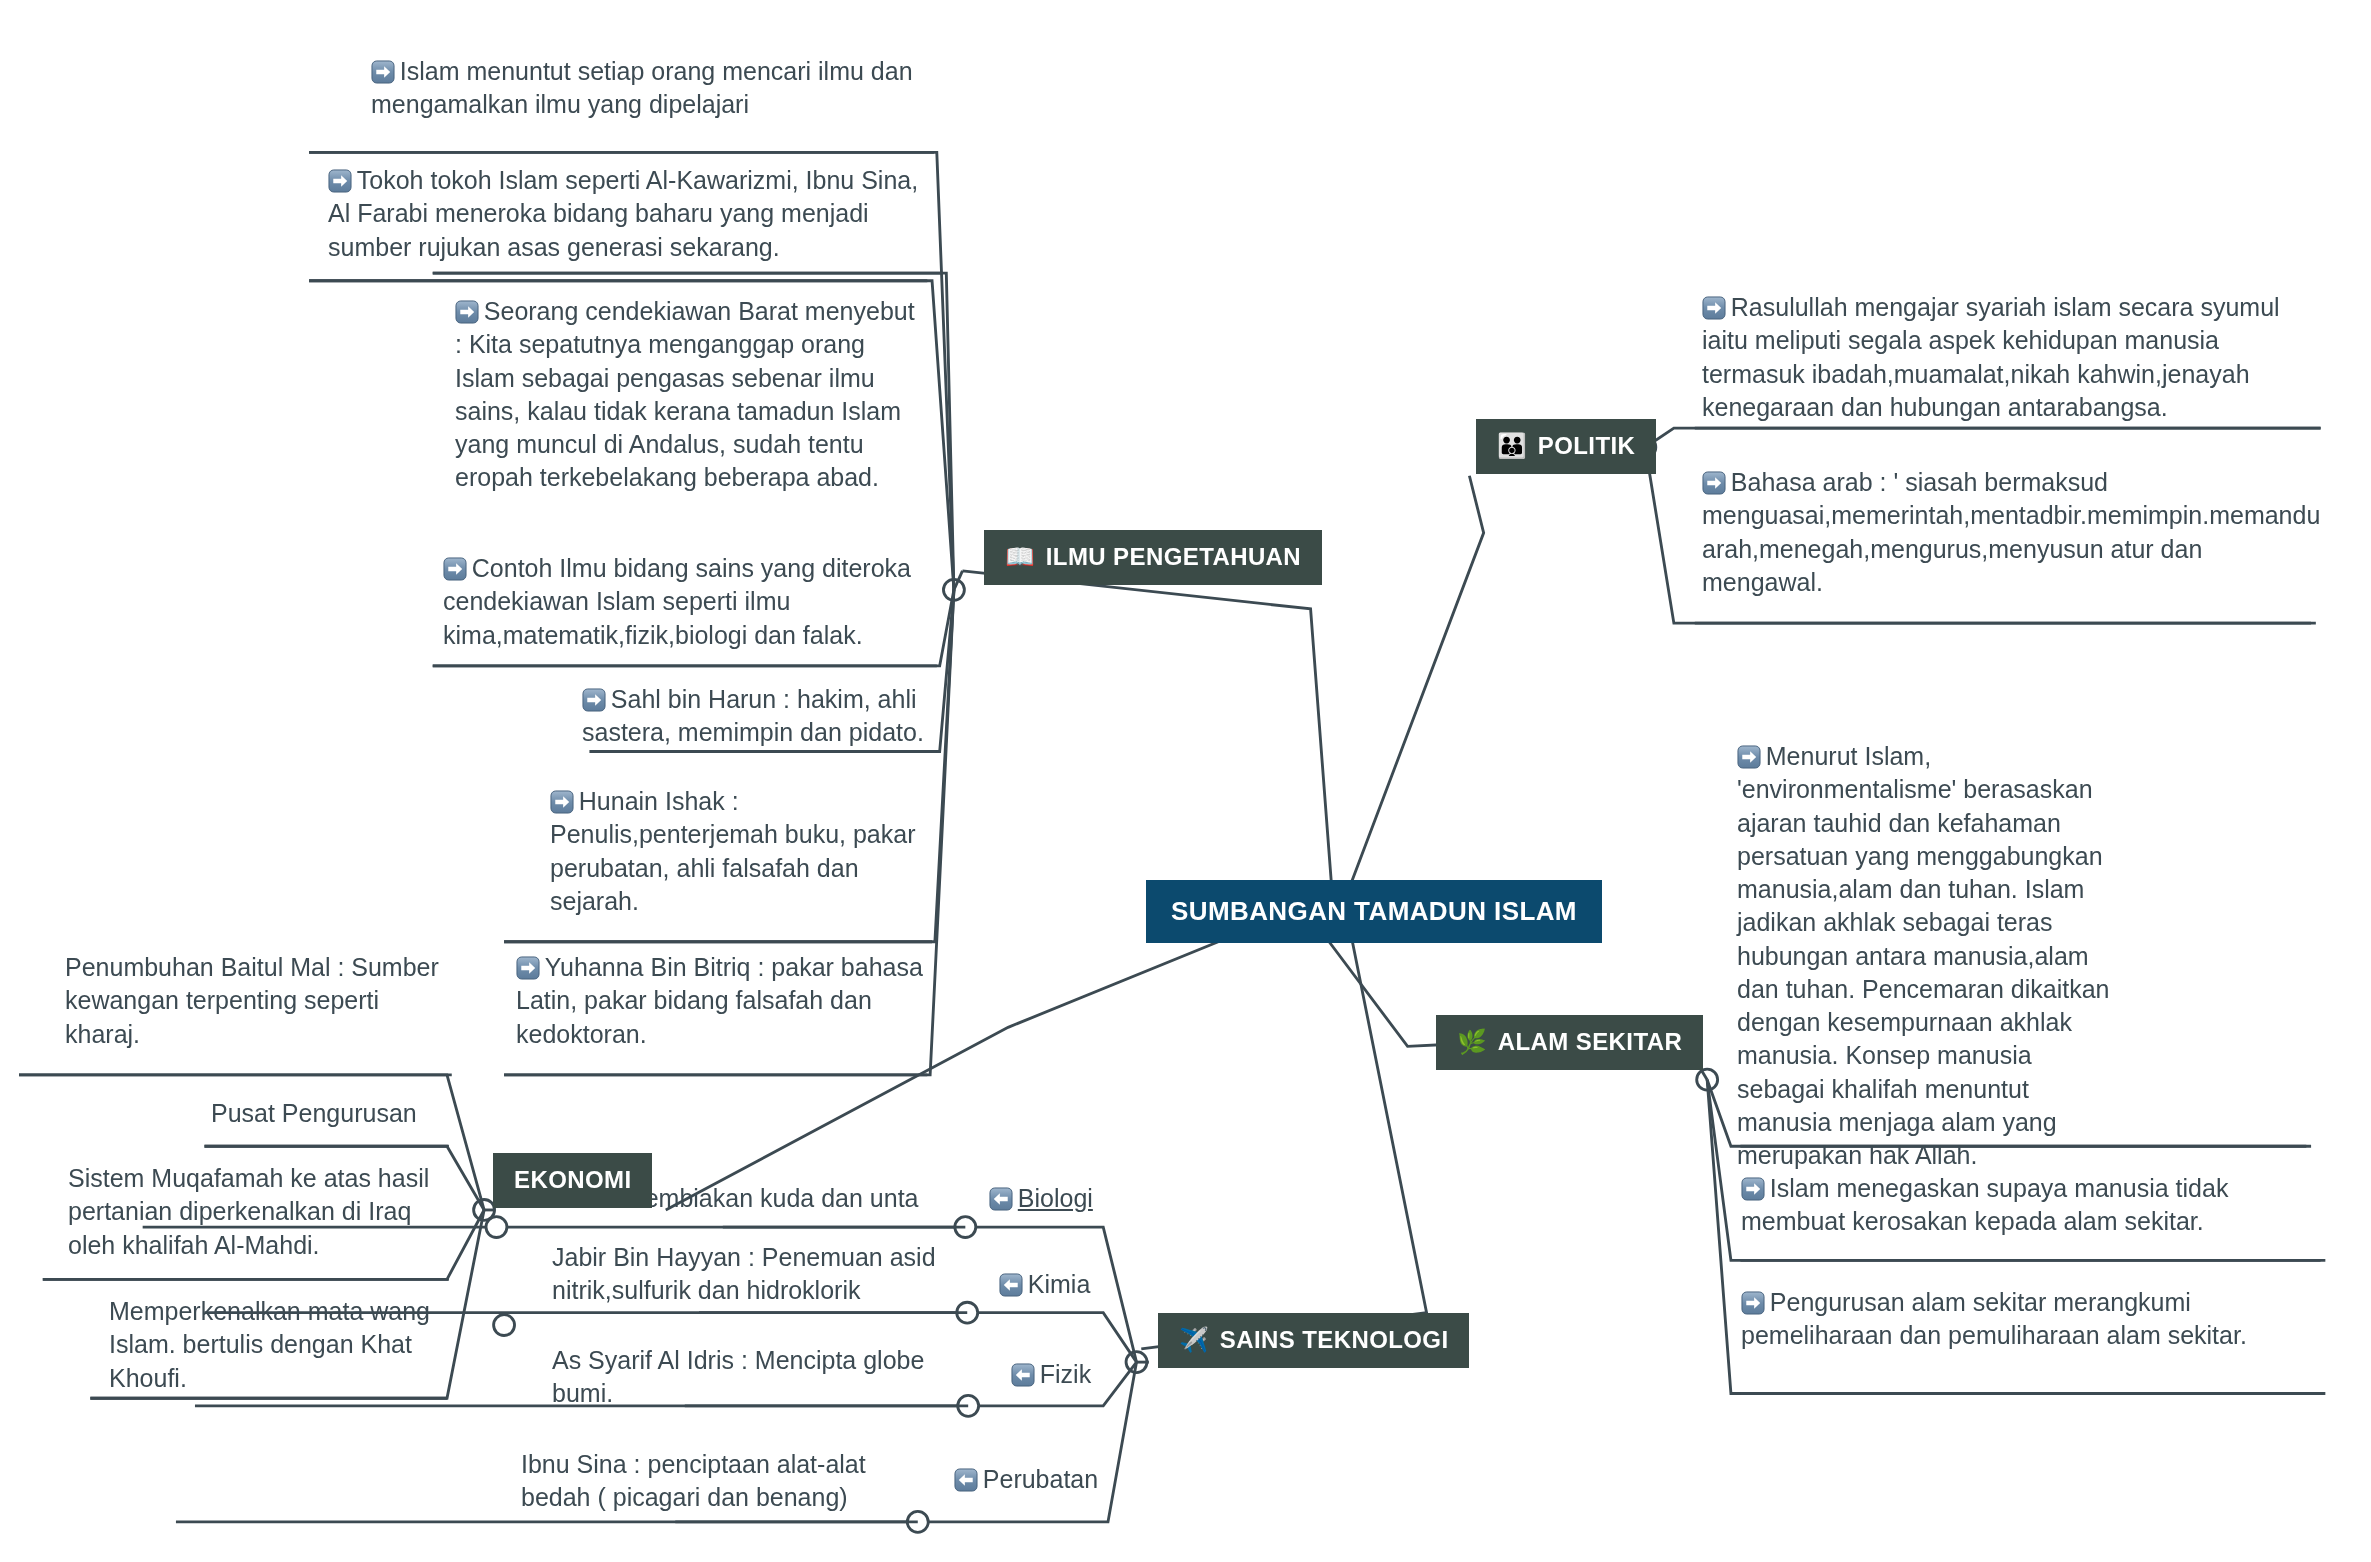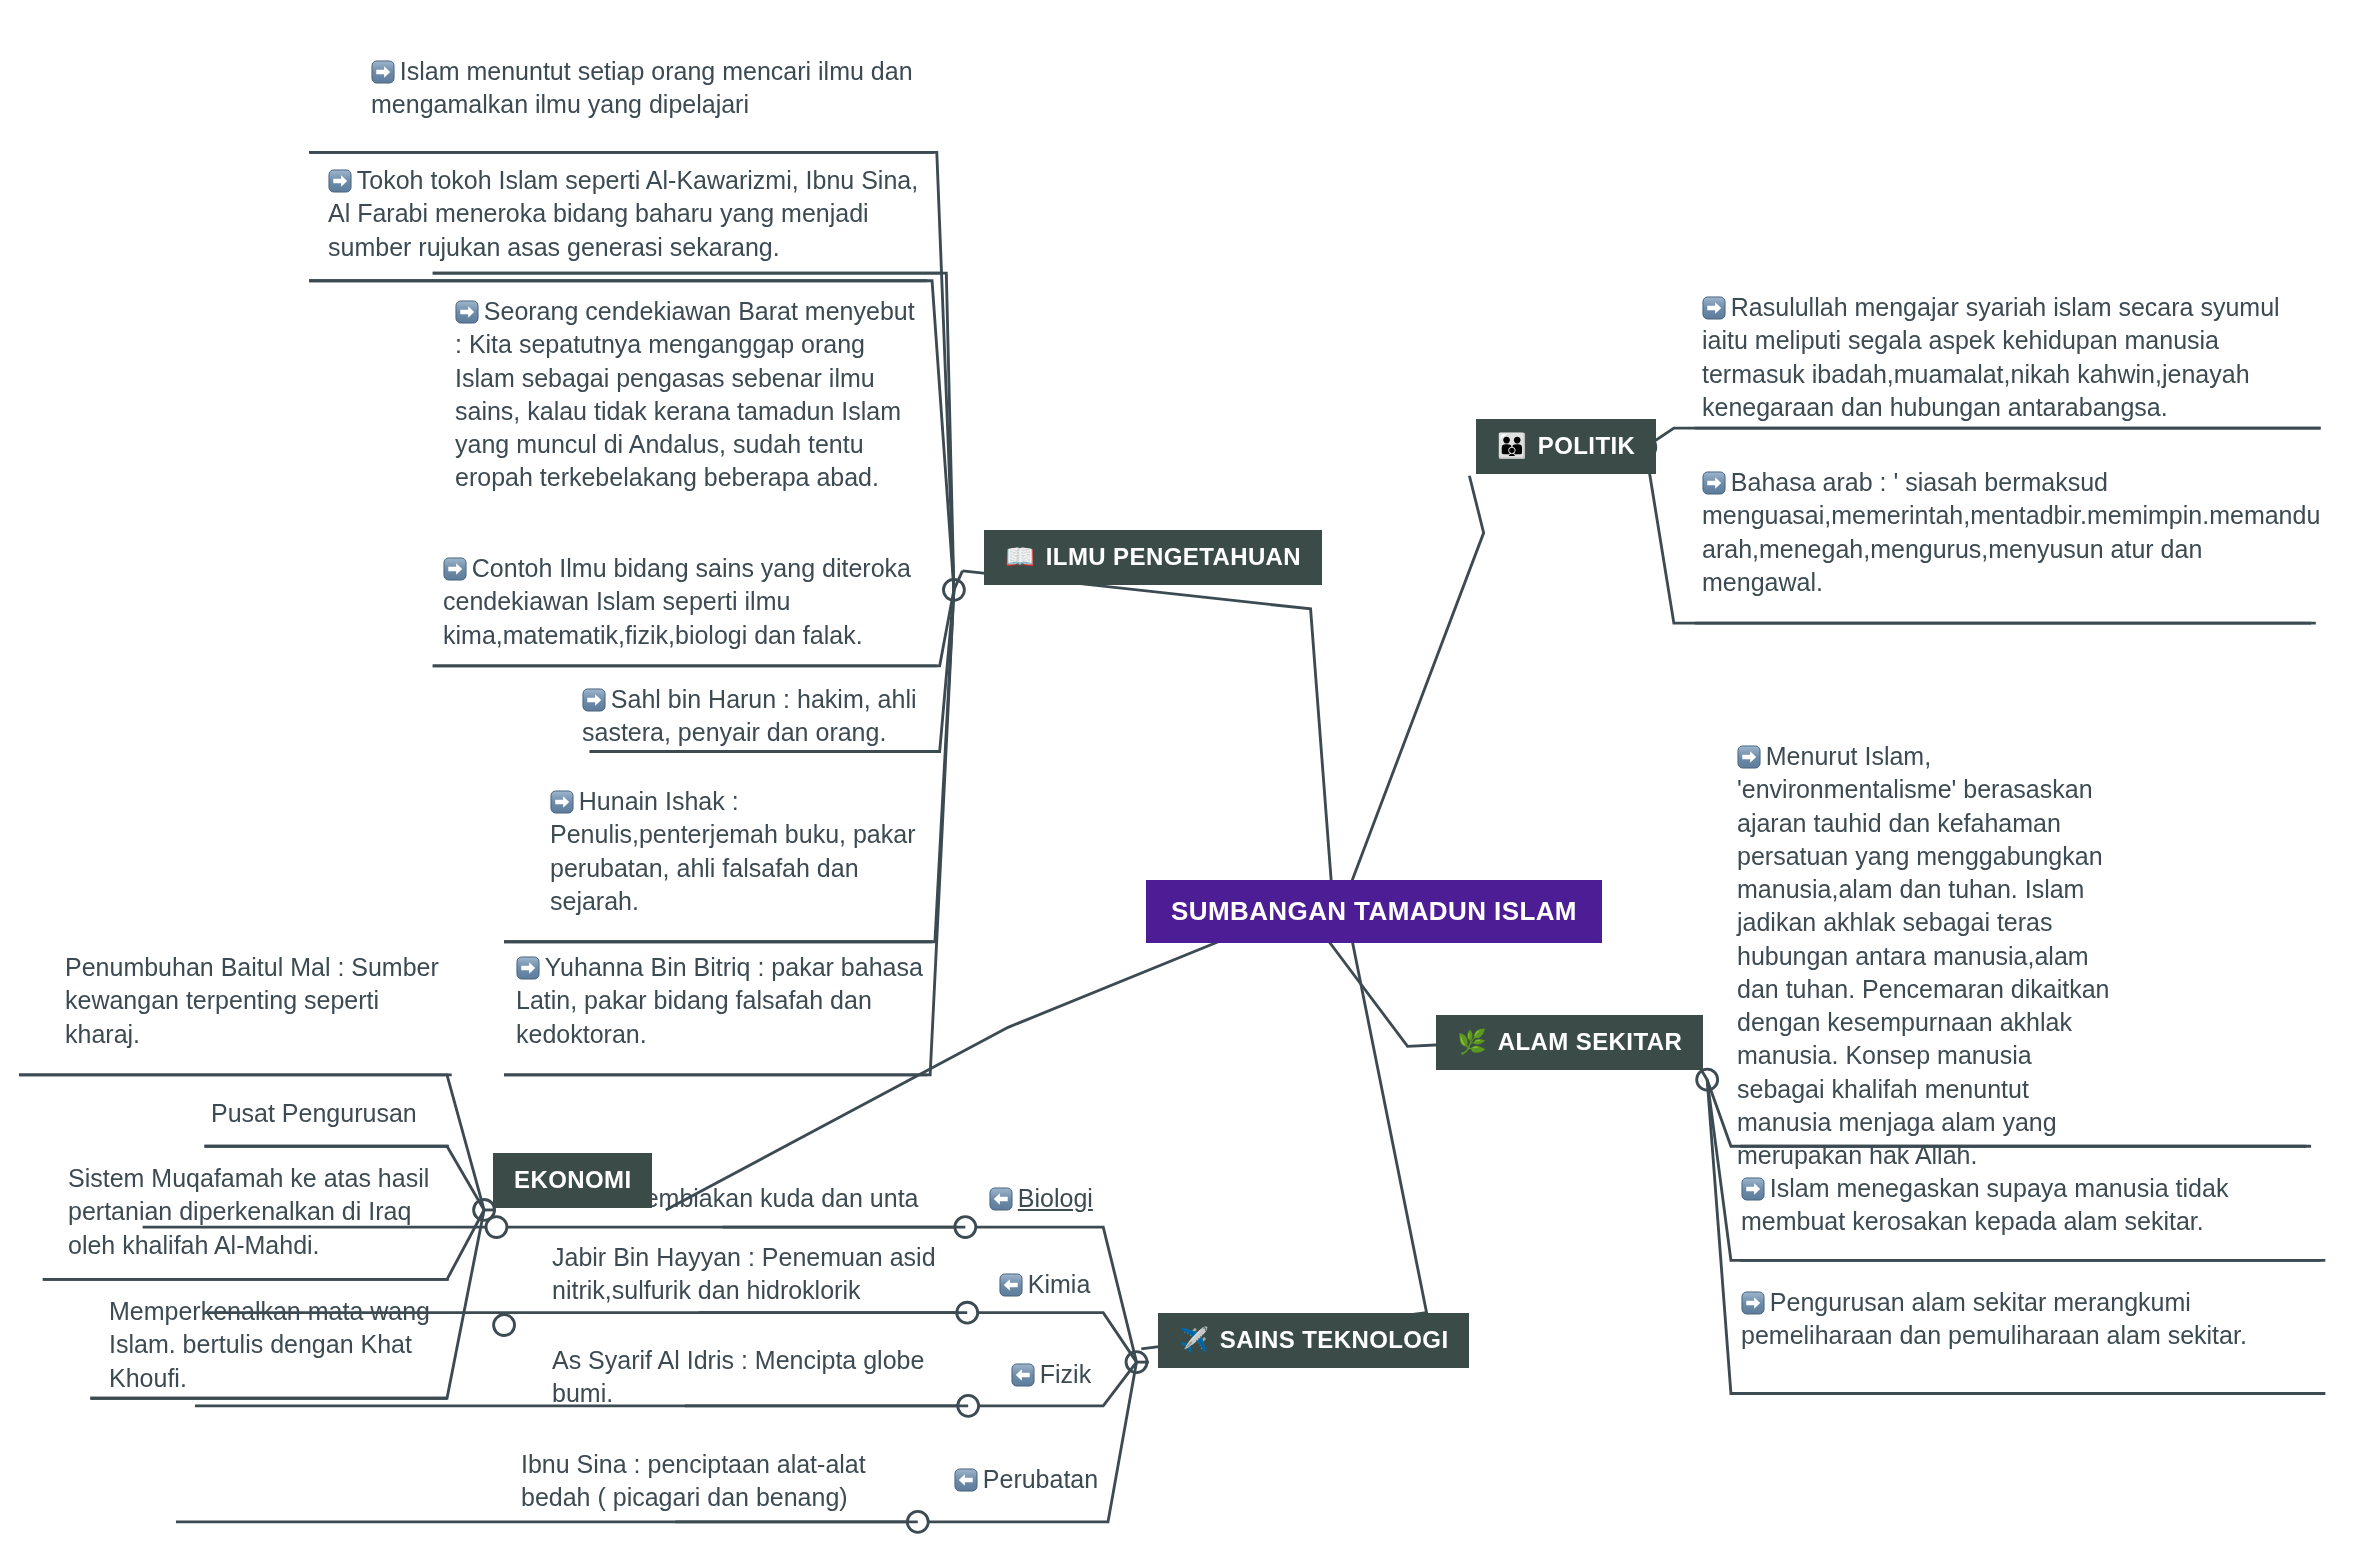--- a/index.html
+++ b/index.html
@@ -22,21 +22,21 @@
   svg#wires path, svg#wires line{
     fill:none;stroke:#3c4a52;stroke-width:3;
   }
   svg#wires circle.junction{
     fill:#ffffff;stroke:#3c4a52;stroke-width:3;
   }
 
   
   .center-node{
     position:absolute;
-    background:#4c1d95;
+    background:#0c4a6e;
     color:#ffffff;
     font-size:26px;
     font-weight:bold;
     letter-spacing:0.4px;
     padding:16px 25px;
     white-space:nowrap;
     z-index:5;
   }
 
   
@@ -254,21 +254,21 @@
             <linearGradient id="agright" x1="0" y1="0" x2="0" y2="1">
               <stop offset="0" stop-color="#9fb6cd"></stop>
               <stop offset="0.5" stop-color="#6e8caa"></stop>
               <stop offset="1" stop-color="#5d7c9b"></stop>
             </linearGradient>
           </defs>
           <rect x="1" y="1" width="23" height="23" rx="5" ry="5" fill="url(#agright)" stroke="#46617c" stroke-width="1"></rect>
           <g>
             <path d="M5.5 10.2 h8.2 V6.6 L20 12.5 l-6.3 5.9 v-3.6 H5.5 z" fill="#ffffff"></path>
           </g>
-        </svg></span><span>Sahl bin Harun : hakim, ahli sastera, penyair dan orang.</span>
+        </svg></span><span>Sahl bin Harun : hakim, ahli sastera, memimpin dan pidato.</span>
   </div>
 
   <div class="leaf" style="left:550px;top:785px;width:380px;">
     <span class="a-ico"><svg width="24" height="24" viewBox="0 0 25 25">
           <defs>
             <linearGradient id="agright" x1="0" y1="0" x2="0" y2="1">
               <stop offset="0" stop-color="#9fb6cd"></stop>
               <stop offset="0.5" stop-color="#6e8caa"></stop>
               <stop offset="1" stop-color="#5d7c9b"></stop>
             </linearGradient>

